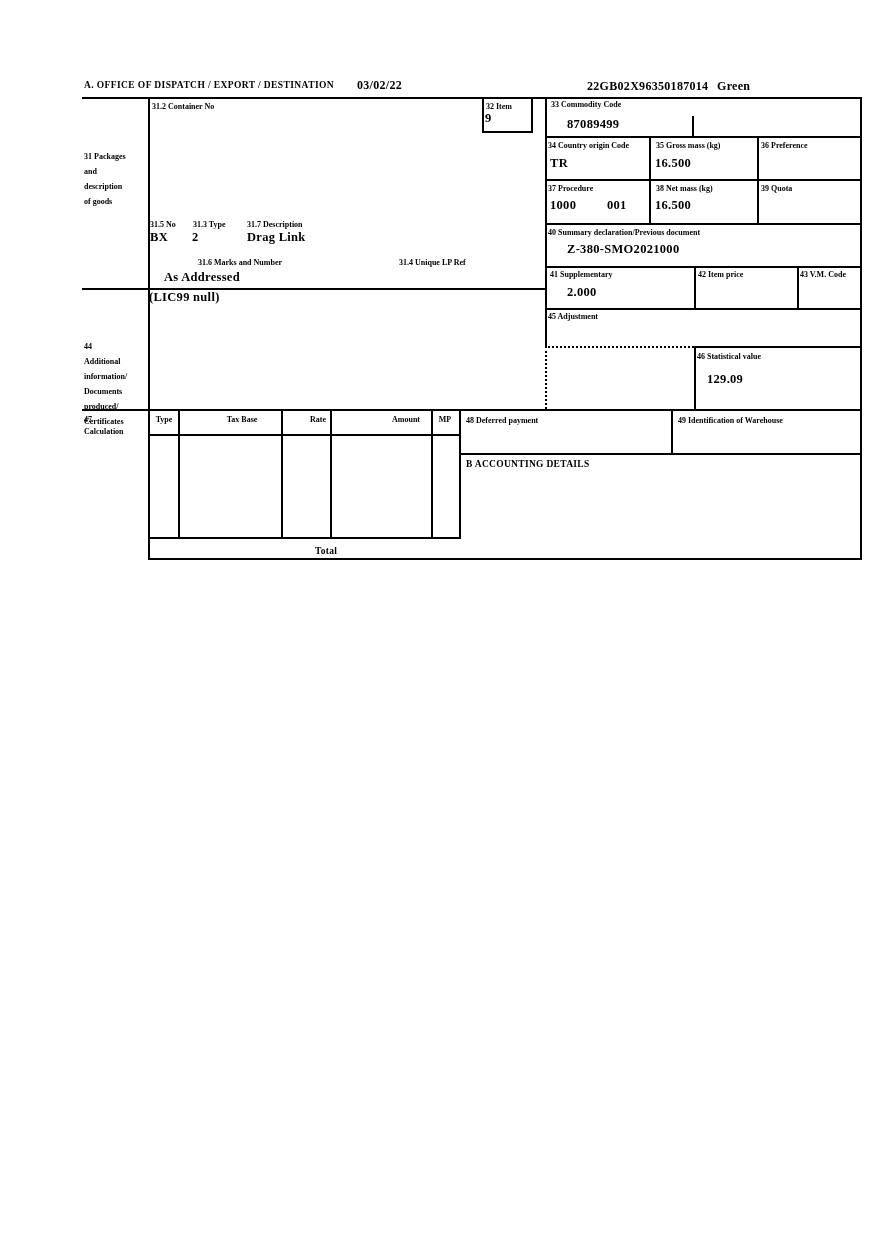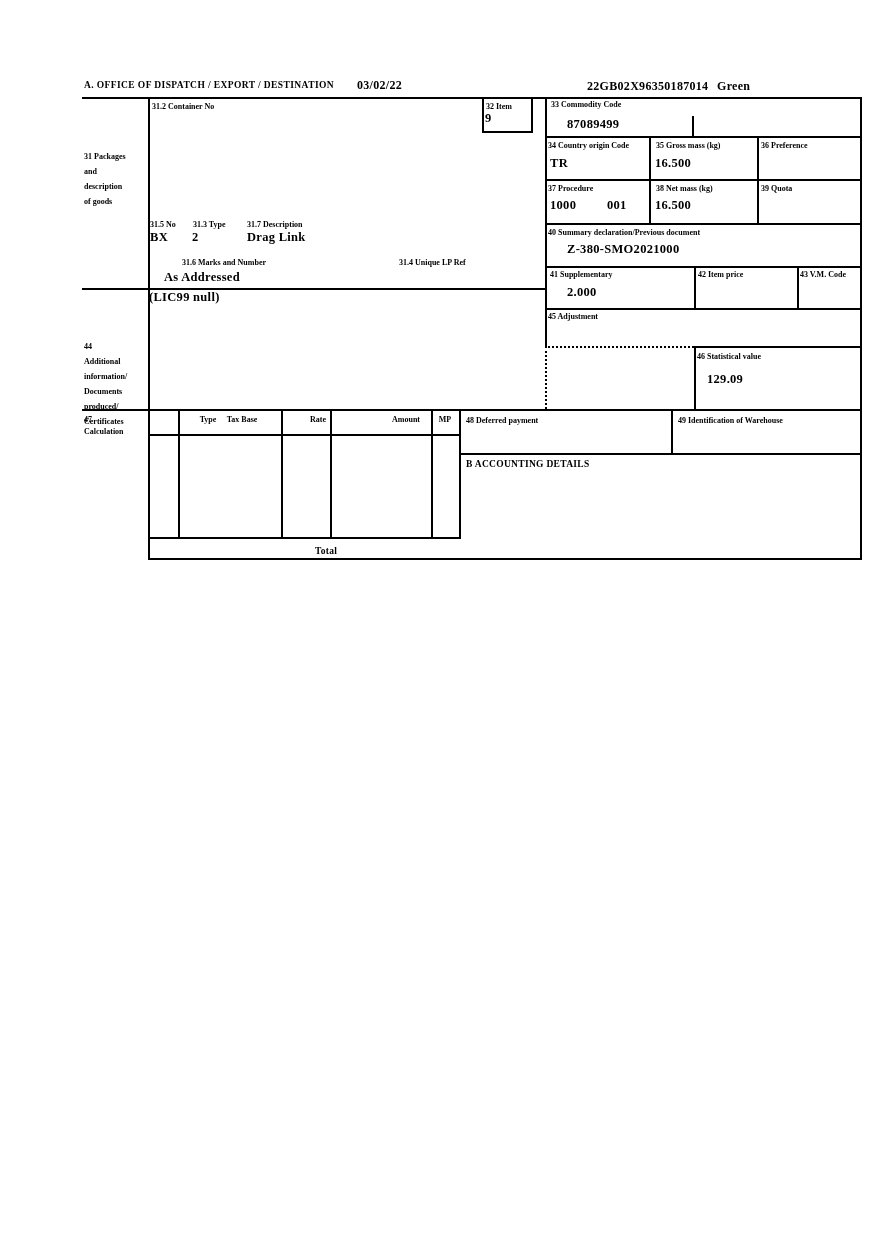--- a/index.html
+++ b/index.html
@@ -70,21 +70,21 @@
 and
 description
 of goods</div>
   <span class="txt lbl" style="left:152px;top:102px;">31.2 Container No</span>
   <span class="txt lbl" style="left:150px;top:220px;">31.5 No</span>
   <span class="txt lbl" style="left:193px;top:220px;">31.3 Type</span>
   <span class="txt lbl" style="left:247px;top:220px;">31.7 Description</span>
   <span class="txt val" style="left:150px;top:230px;">BX</span>
   <span class="txt val" style="left:192px;top:230px;">2</span>
   <span class="txt val" style="left:247px;top:230px;">Drag Link</span>
-  <span class="txt lbl" style="left:150px;top:258px;padding-left:32px;">31.6 Marks and Number</span>
+  <span class="txt lbl" style="left:166px;top:258px;padding-left:32px;">31.6 Marks and Number</span>
   <span class="txt lbl" style="left:399px;top:258px;">31.4 Unique LP Ref</span>
   <span class="txt val" style="left:164px;top:270px;">As Addressed</span>
 
   <span class="txt lbl" style="left:486px;top:102px;">32 Item</span>
   <span class="txt val" style="left:485px;top:111px;">9</span>
 
   <span class="txt lbl" style="left:551px;top:100px;">33 Commodity Code</span>
   <span class="txt val" style="left:567px;top:117px;">87089499</span>
 
   <span class="txt lbl" style="left:548px;top:141px;">34 Country origin Code</span>
@@ -116,21 +116,21 @@
   <div class="txt title" style="left:84px;top:291px;width:62px;">44
 Additional
 information/
 Documents
 produced/
 Certificates</div>
   <span class="txt val" style="left:149px;top:290px;">(LIC99 null)</span>
 
   <div class="txt title47" style="left:84px;top:414px;width:62px;">47
 Calculation</div>
-  <span class="colh center" style="left:150px;width:28px;padding-left:44px;">Type</span>
+  <span class="colh center" style="left:150px;width:28px;">Type</span>
   <span class="colh center" style="left:180px;width:124px;">Tax Base</span>
   <span class="colh right" style="left:281px;width:45px;">Rate</span>
   <span class="colh right" style="left:330px;width:90px;">Amount</span>
   <span class="colh center" style="left:431px;width:28px;">MP</span>
   <span class="txt big" style="left:315px;top:546px;">Total</span>
 
   <span class="txt lbl" style="left:466px;top:416px;">48 Deferred payment</span>
   <span class="txt lbl" style="left:678px;top:416px;">49 Identification of Warehouse</span>
   <span class="txt big" style="left:466px;top:459px;">B ACCOUNTING DETAILS</span>
 

